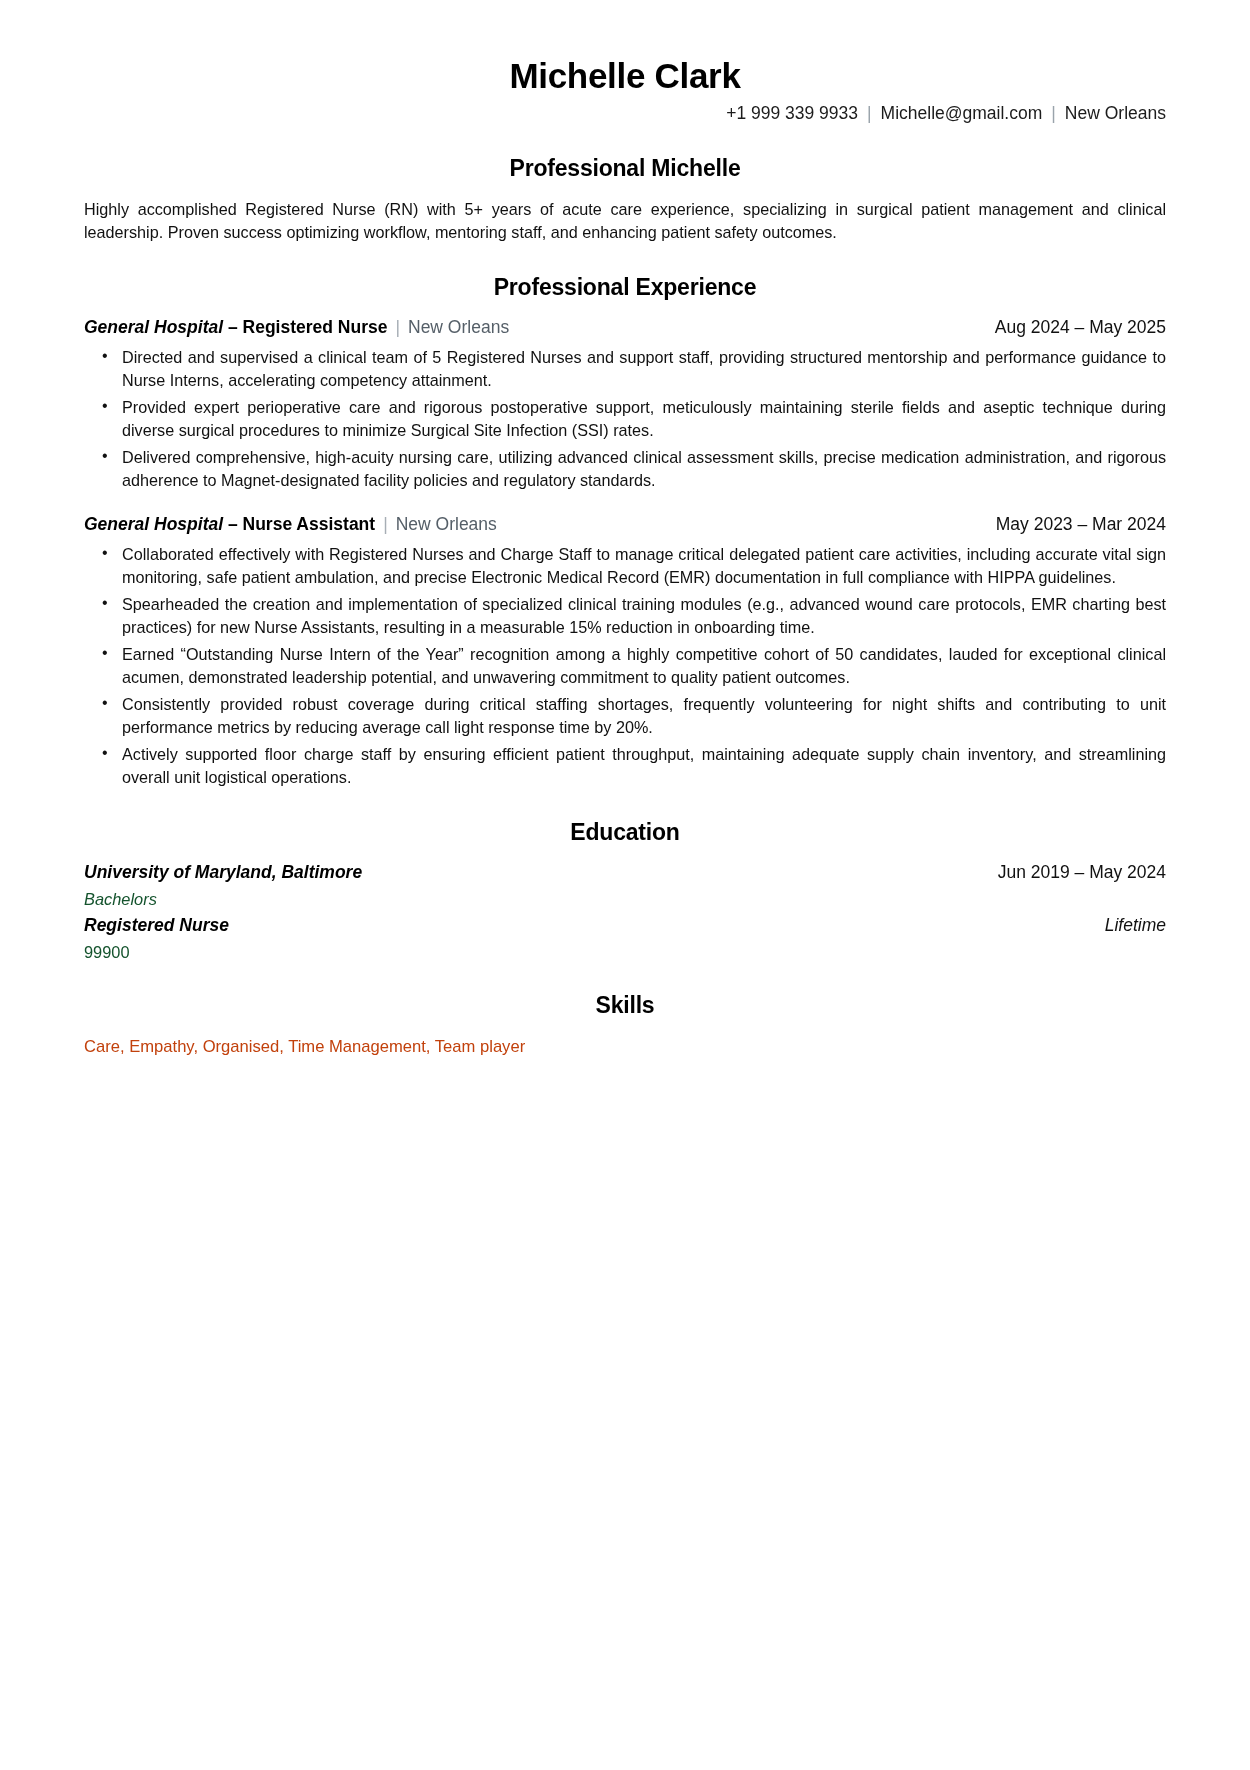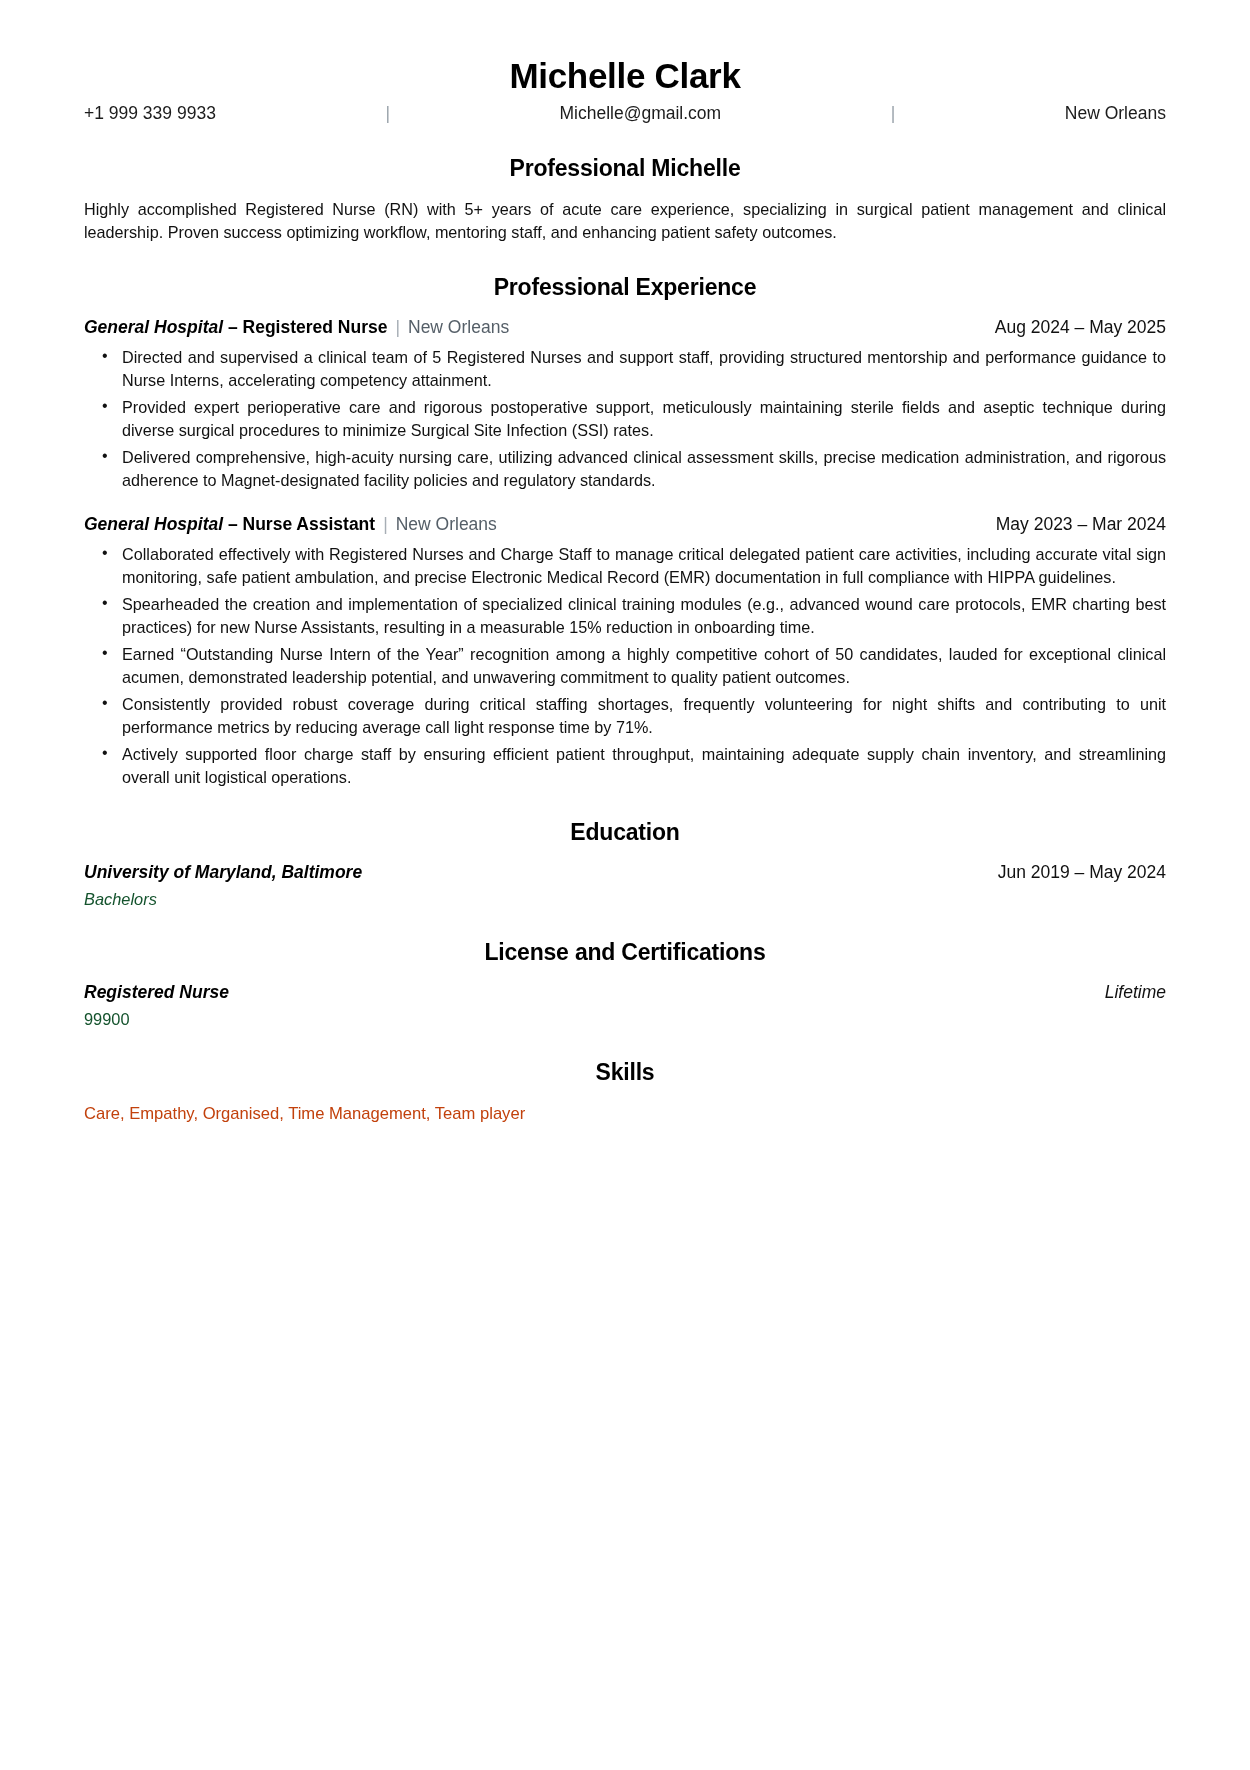--- a/index.html
+++ b/index.html
@@ -29,21 +29,21 @@
     letter-spacing: -0.3px;
     line-height: 1.15;
     margin: 8px 0 6px 0;
   }
   .contact-line {
     font-size: 17.5px;
     font-weight: 400;
     color: #1c1c1c;
     line-height: 1.3;
     display: flex;
-    justify-content: space-between;
+    justify-content: flex-end;
     align-items: center;
     gap: 0;
     flex-wrap: wrap;
   }
   .contact-sep {
     display: inline-block;
     color: #9aa3ab;
     padding: 0 9px;
     font-weight: 300;
   }
@@ -203,39 +203,38 @@
           <span class="role"> – Nurse Assistant</span>
           <span class="loc-sep">|</span>
           <span class="location">New Orleans</span>
         </div>
         <div class="entry-date">May 2023 – Mar 2024</div>
       </div>
       <ul class="bullets">
         <li>Collaborated effectively with Registered Nurses and Charge Staff to manage critical delegated patient care activities, including accurate vital sign monitoring, safe patient ambulation, and precise Electronic Medical Record (EMR) documentation in full compliance with HIPPA guidelines.</li>
         <li>Spearheaded the creation and implementation of specialized clinical training modules (e.g., advanced wound care protocols, EMR charting best practices) for new Nurse Assistants, resulting in a measurable 15% reduction in onboarding time.</li>
         <li>Earned “Outstanding Nurse Intern of the Year” recognition among a highly competitive cohort of 50 candidates, lauded for exceptional clinical acumen, demonstrated leadership potential, and unwavering commitment to quality patient outcomes.</li>
-        <li>Consistently provided robust coverage during critical staffing shortages, frequently volunteering for night shifts and contributing to unit performance metrics by reducing average call light response time by 71%.</li>
+        <li>Consistently provided robust coverage during critical staffing shortages, frequently volunteering for night shifts and contributing to unit performance metrics by reducing average call light response time by 20%.</li>
         <li>Actively supported floor charge staff by ensuring efficient patient throughput, maintaining adequate supply chain inventory, and streamlining overall unit logistical operations.</li>
       </ul>
     </div>
   </div>
 
   <div class="section">
     <div class="section-title">Education</div>
     <div class="simple-entry">
       <div class="entry-head">
         <div class="simple-title">University of Maryland, Baltimore</div>
         <div class="entry-date">Jun 2019 – May 2024</div>
       </div>
       <div class="simple-sub">Bachelors</div>
     </div>
   </div>
 
   <div class="section">
-    <div class="section-title">License and Certifications</div>
     <div class="simple-entry">
       <div class="entry-head">
         <div class="simple-title">Registered Nurse</div>
         <div class="entry-date italic">Lifetime</div>
       </div>
       <div class="simple-sub plain">99900</div>
     </div>
   </div>
 
   <div class="section">

